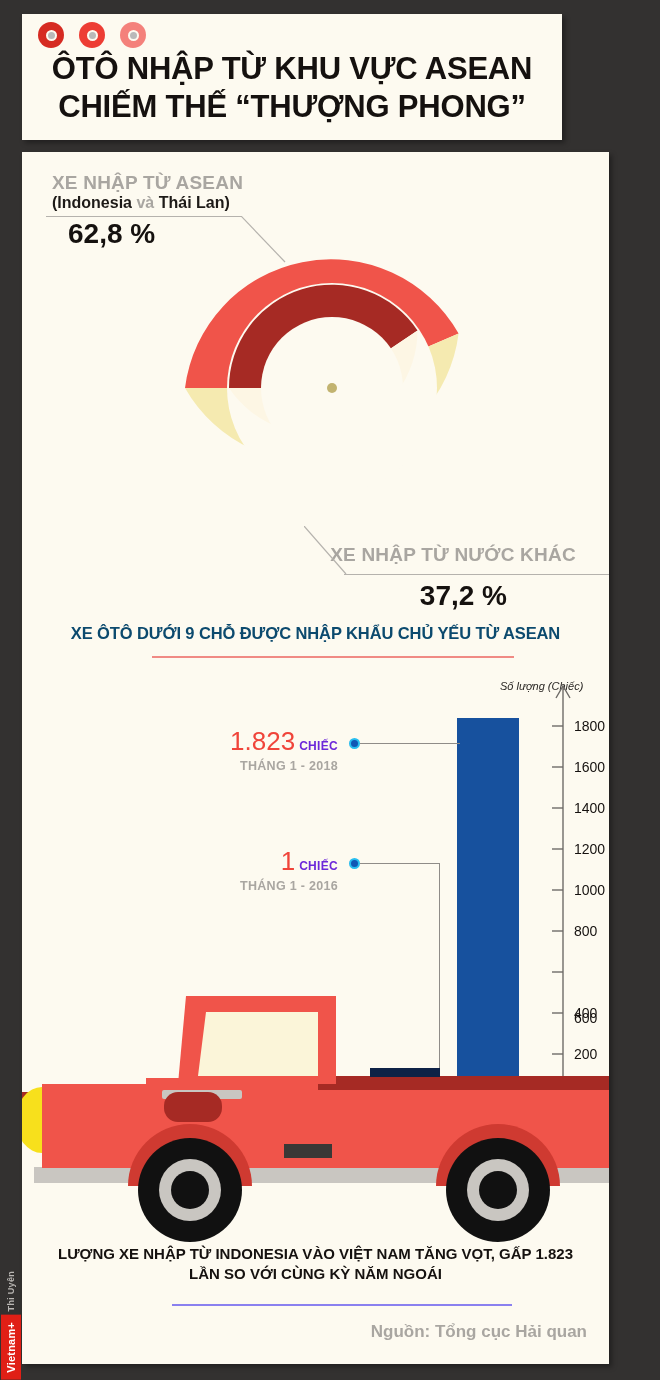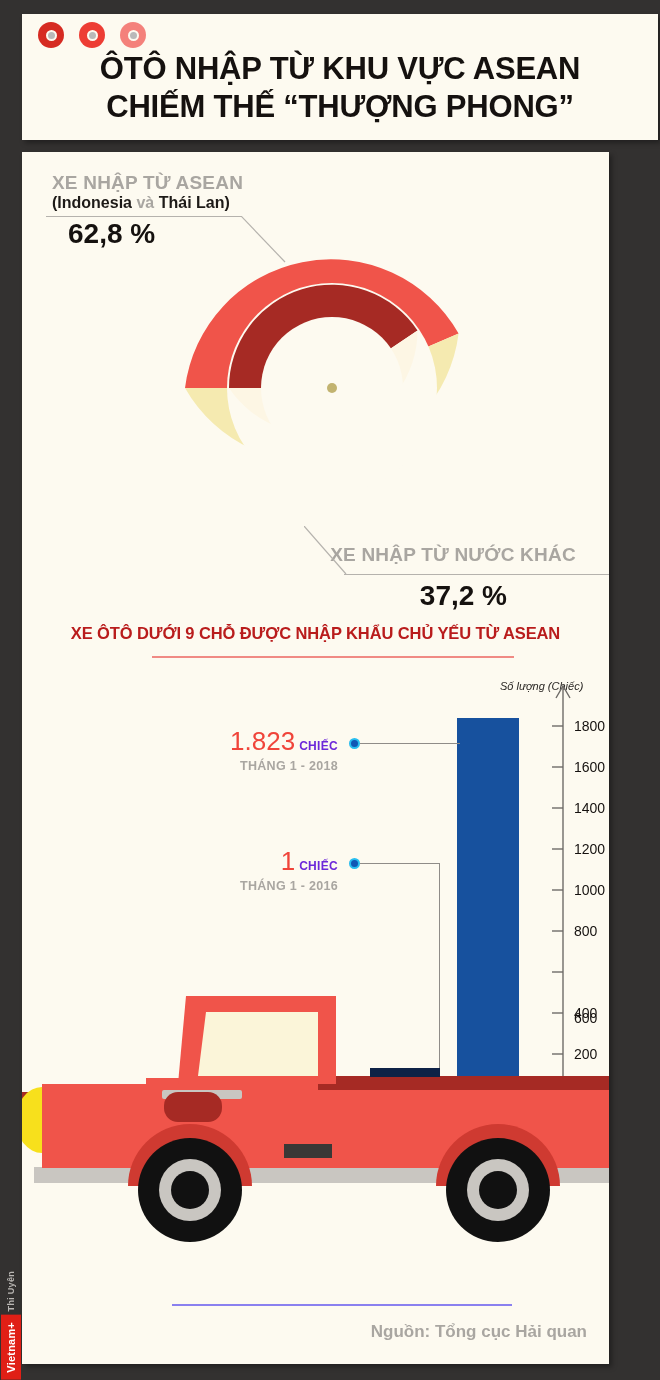--- a/index.html
+++ b/index.html
@@ -43,21 +43,21 @@
     font-weight: 700;
     letter-spacing: .2px;
     padding: 7px 4px 7px 4px;
     white-space: nowrap;
   }
 
   
   .title-panel {
     position: absolute;
     left: 22px; top: 14px;
-    width: 636px; height: 126px;
+    width: 540px; height: 126px;
     background: #fdfaf0;
     box-shadow: 3px 3px 5px rgba(0,0,0,.35);
   }
   .dots {
     position: absolute;
     left: 16px; top: 8px;
     display: flex; gap: 15px;
   }
   .dot {
     width: 26px; height: 26px;
@@ -168,21 +168,21 @@
     position: absolute;
     left: 155px; top: 81px;
     width: 310px; height: 310px;
   }
 
   
   .sub {
     position: absolute;
     left: 0; right: 0; top: 472px;
     text-align: center;
-    color: #b91c1c;
+    color: #0c4a6e;
     font-size: 16.5px;
     font-weight: 700;
     letter-spacing: -.1px;
   }
   .sub-rule {
     position: absolute;
     left: 130px; top: 504px;
     width: 362px; height: 2px;
     background: #f08a84;
   }
@@ -438,16 +438,17 @@
         <circle cx="172" cy="218" r="31" fill="#c9c6c1"></circle>
         <circle cx="172" cy="218" r="19" fill="#111111"></circle>
       </g>
       <g>
         <circle cx="480" cy="218" r="52" fill="#111111"></circle>
         <circle cx="480" cy="218" r="31" fill="#c9c6c1"></circle>
         <circle cx="480" cy="218" r="19" fill="#111111"></circle>
       </g>
     </svg>
 
+    <div class="footer">LƯỢNG XE NHẬP TỪ INDONESIA VÀO VIỆT NAM TĂNG VỌT, GẤP 1.823 LẦN SO VỚI CÙNG KỲ NĂM NGOÁI</div>
     <div class="footer-rule"></div>
     <div class="source">Nguồn: Tổng cục Hải quan</div>
   </div>
 </div>
 
 </body></html>

